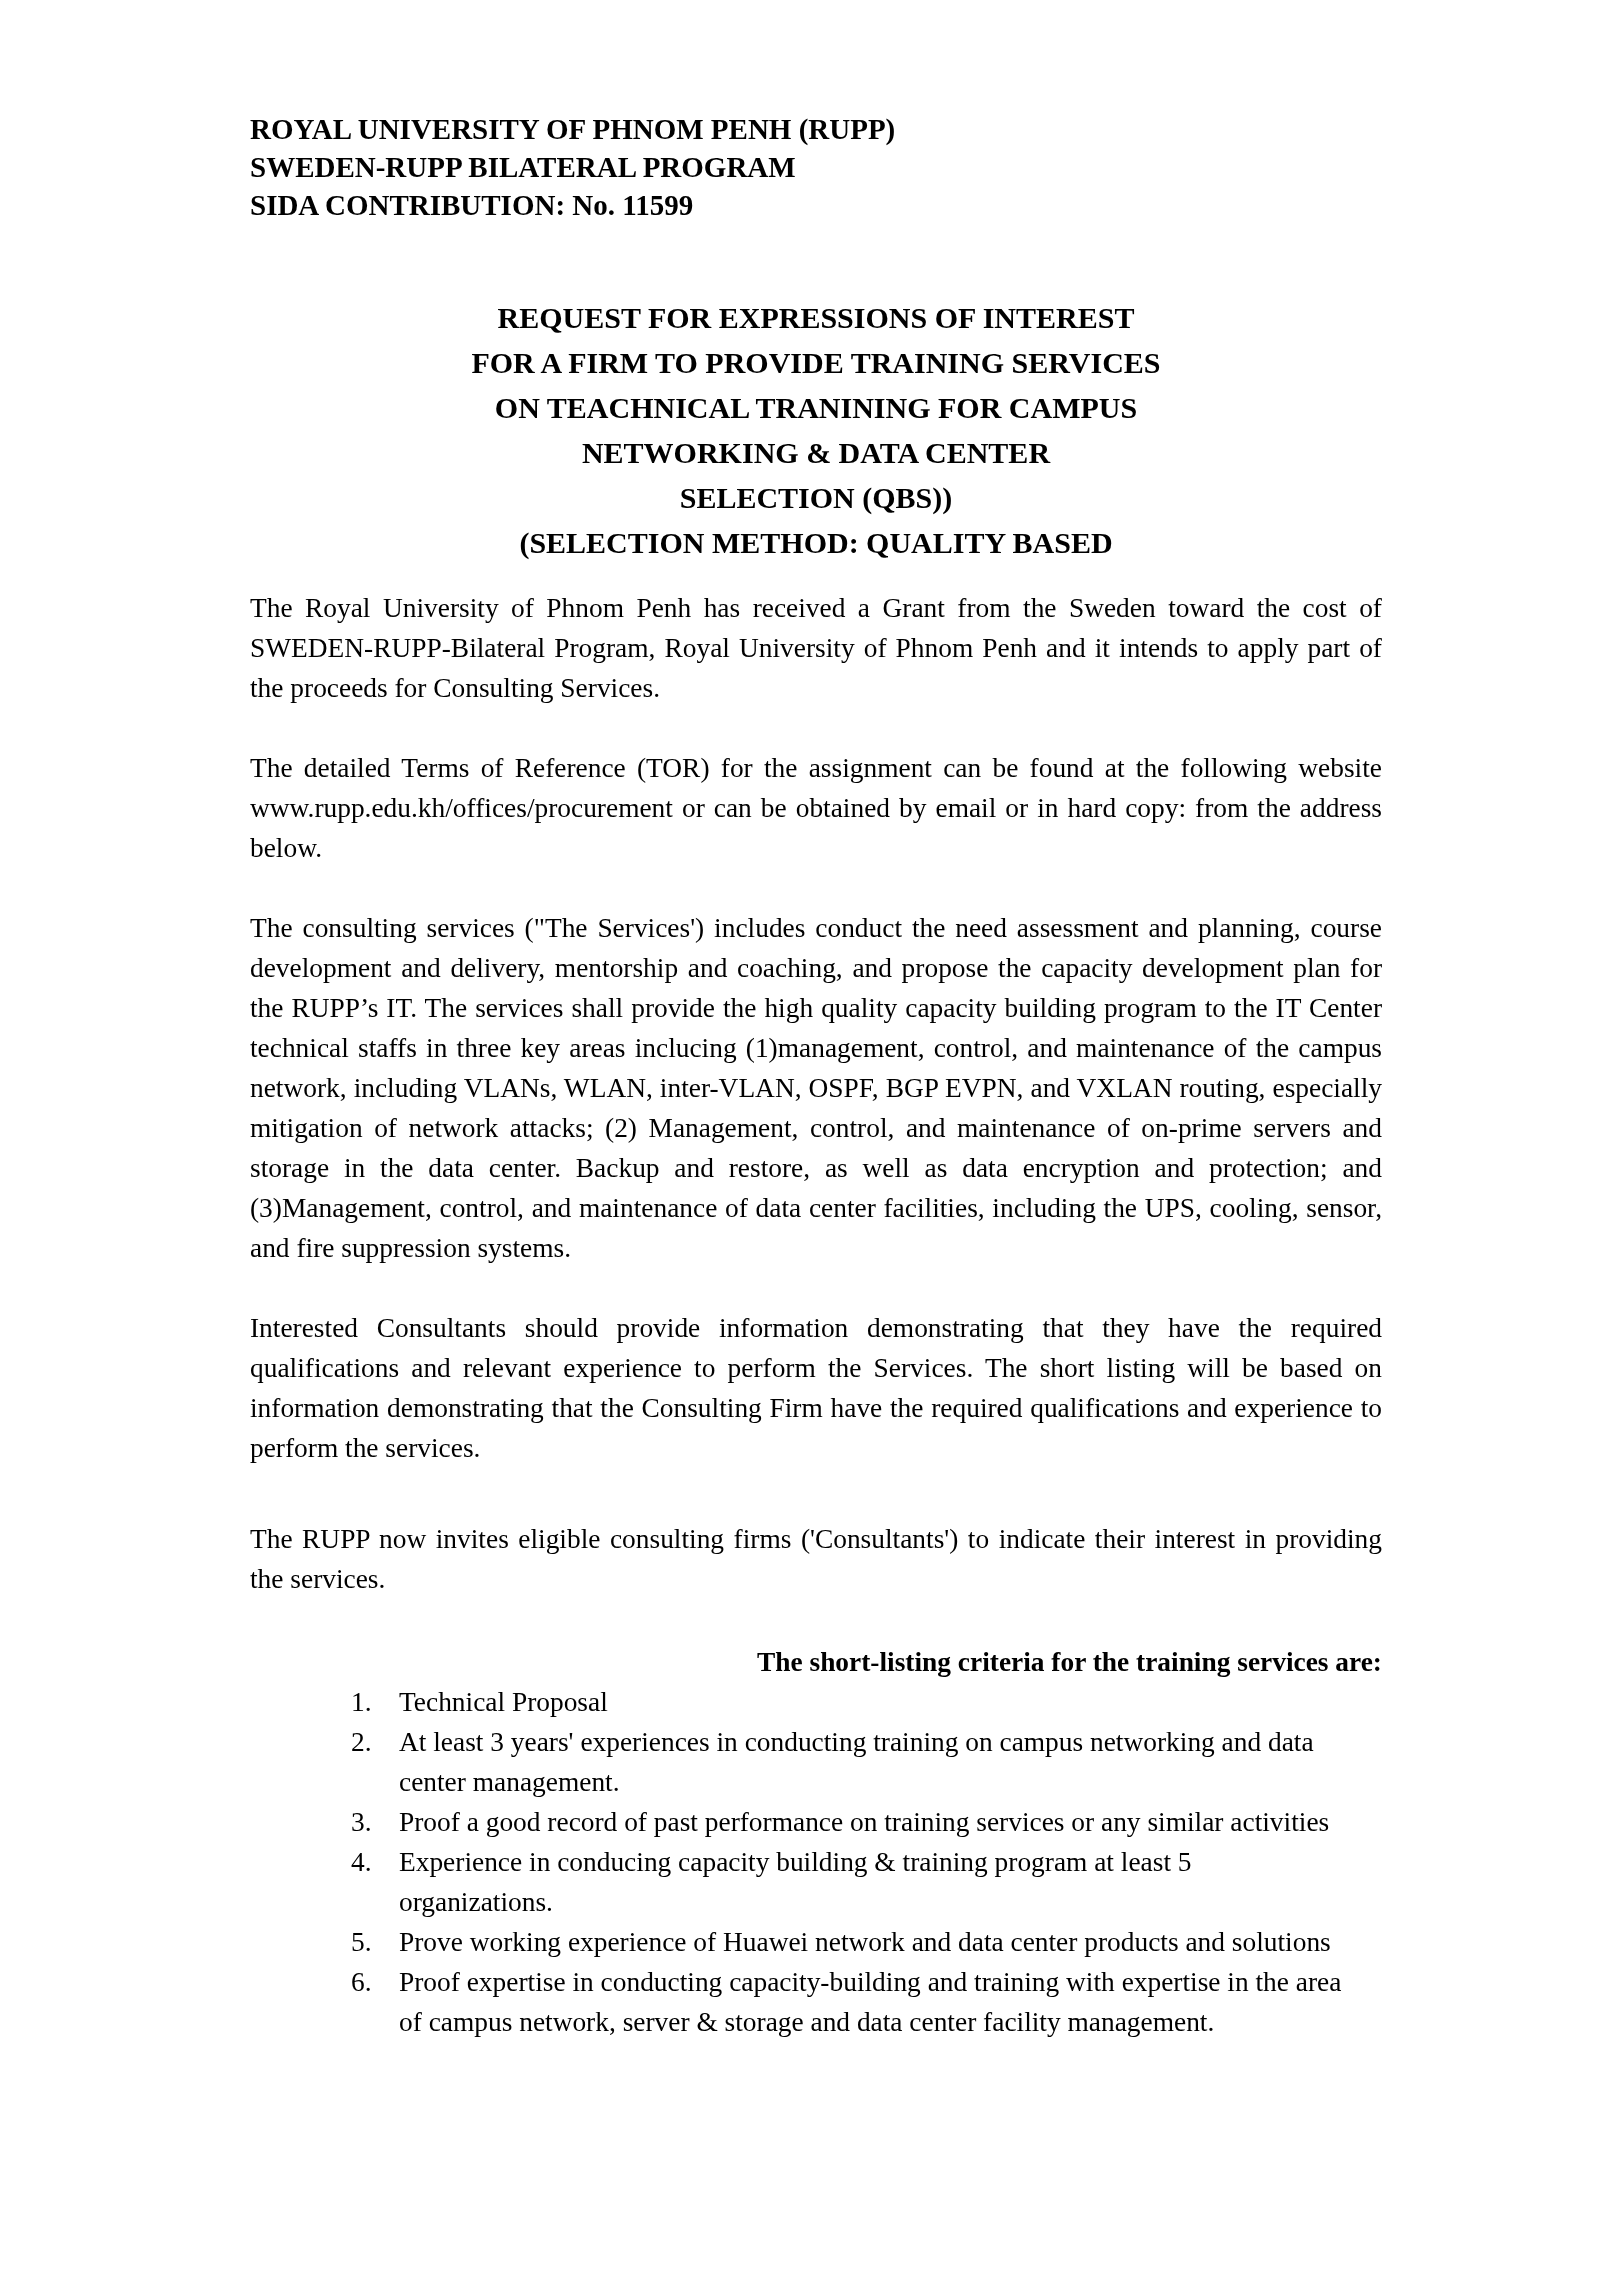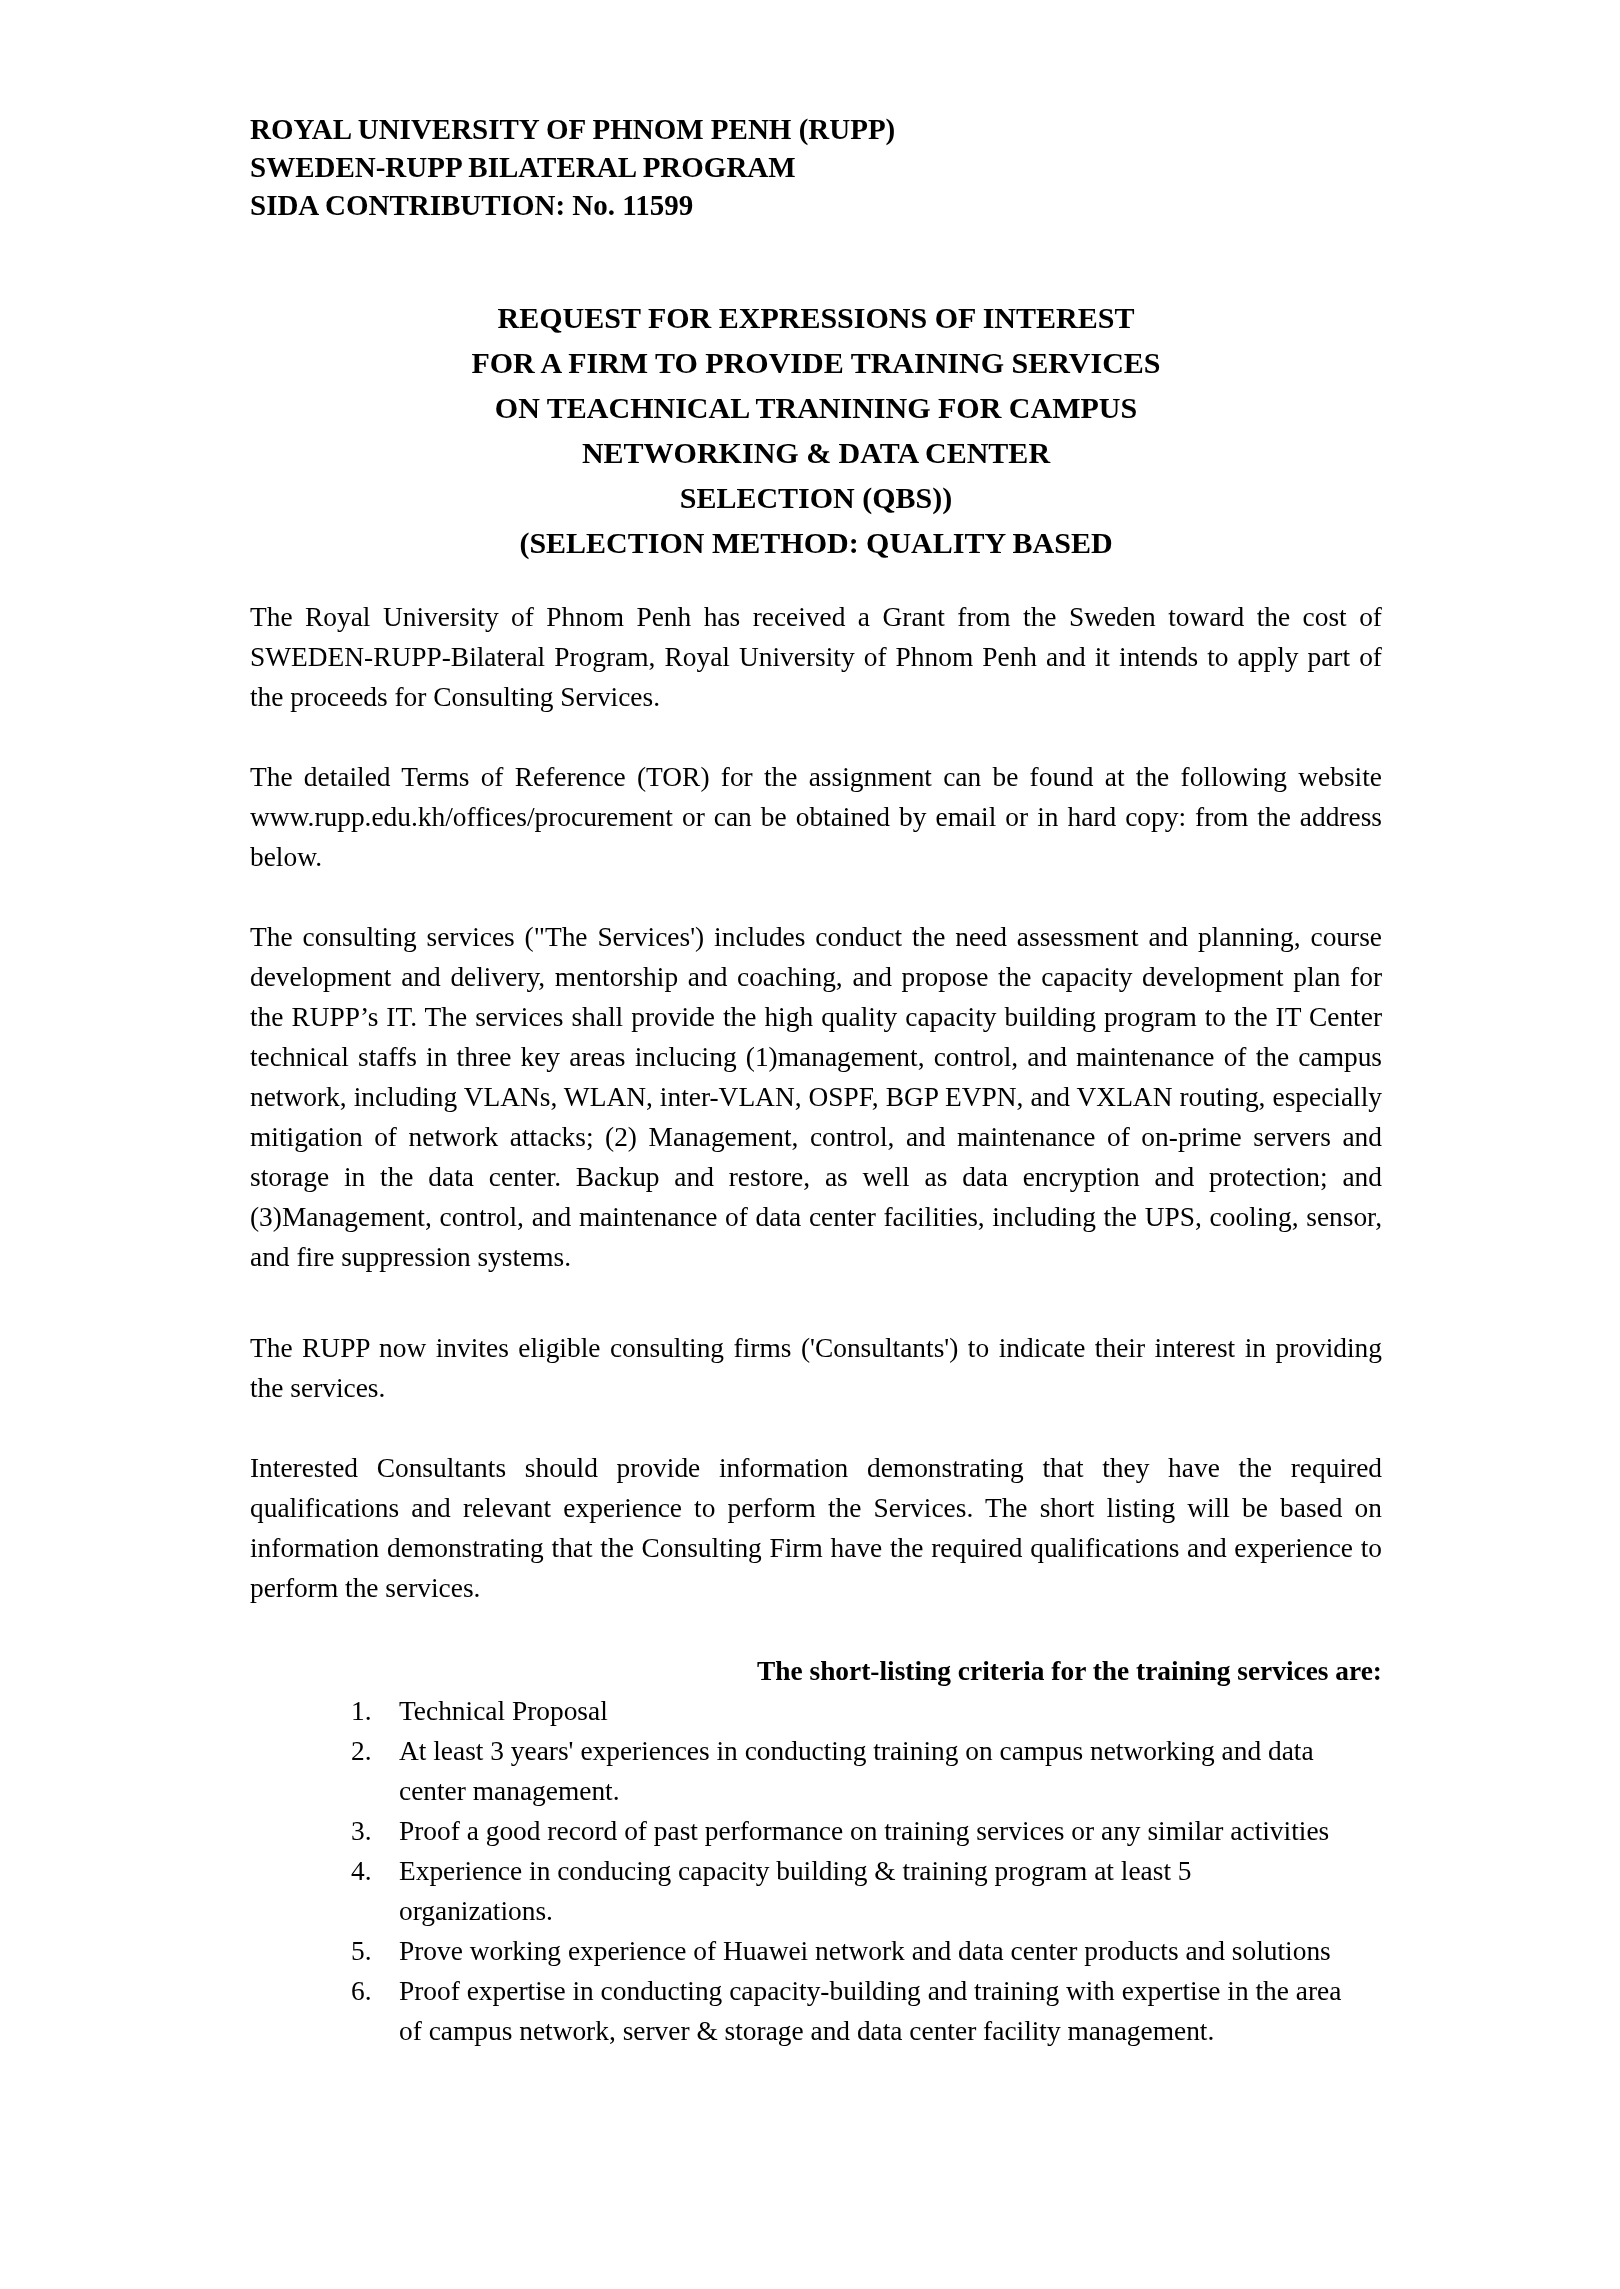--- a/index.html
+++ b/index.html
@@ -30,21 +30,21 @@
     line-height: 45px;
     margin-top: 71px;
   }
   .para {
     font-size: 27.4px;
     line-height: 40px;
     text-align: justify;
     margin: 40px 0 0 0;
   }
   .para.first {
-    margin-top: 32px;
+    margin-top: 23px;
   }
   .para.after-big-gap {
     margin-top: 51px;
   }
   .doc-link {
     color: #000000;
     cursor: pointer;
   }
   .criteria-heading {
     font-size: 27.4px;
@@ -90,23 +90,23 @@
     <div>SELECTION (QBS))</div>
     <div>(SELECTION METHOD: QUALITY BASED</div>
   </div>
 
   <p class="para first">The Royal University of Phnom Penh has received a Grant from the Sweden toward the cost of SWEDEN-RUPP-Bilateral Program, Royal University of Phnom Penh and it intends to apply part of the proceeds for Consulting Services.</p>
 
   <p class="para"><span>The detailed Terms of Reference (TOR) for the assignment can be found at the following website </span><span class="doc-link">www.rupp.edu.kh/offices/procurement</span><span> or can be obtained by email or in hard copy: from the address below.</span></p>
 
   <p class="para">The consulting services ("The Services') includes conduct the need assessment and planning, course development and delivery, mentorship and coaching, and propose the capacity development plan for the RUPP’s IT. The services shall provide the high quality capacity building program to the IT Center technical staffs in three key areas inclucing (1)management, control, and maintenance of the campus network, including VLANs, WLAN, inter-VLAN, OSPF, BGP EVPN, and VXLAN routing, especially mitigation of network attacks; (2) Management, control, and maintenance of on-prime servers and storage in the data center. Backup and restore, as well as data encryption and protection; and (3)Management, control, and maintenance of data center facilities, including the UPS, cooling, sensor, and fire suppression systems.</p>
 
+  <p class="para">Interested Consultants should provide information demonstrating that they have the required qualifications and relevant experience to perform the Services. The short listing will be based on information demonstrating that the Consulting Firm have the required qualifications and experience to perform the services.</p>
+
   <p class="para after-big-gap">The RUPP now invites eligible consulting firms ('Consultants') to indicate their interest in providing the services.</p>
-
-  <p class="para">Interested Consultants should provide information demonstrating that they have the required qualifications and relevant experience to perform the Services. The short listing will be based on information demonstrating that the Consulting Firm have the required qualifications and experience to perform the services.</p>
 
   <div class="criteria-heading">The short-listing criteria for the training services are:</div>
 
   <div class="criteria-list">
     <div class="criteria-item">
       <span class="num">1.</span>
       <span class="item-text">Technical Proposal</span>
     </div>
     <div class="criteria-item">
       <span class="num">2.</span>

